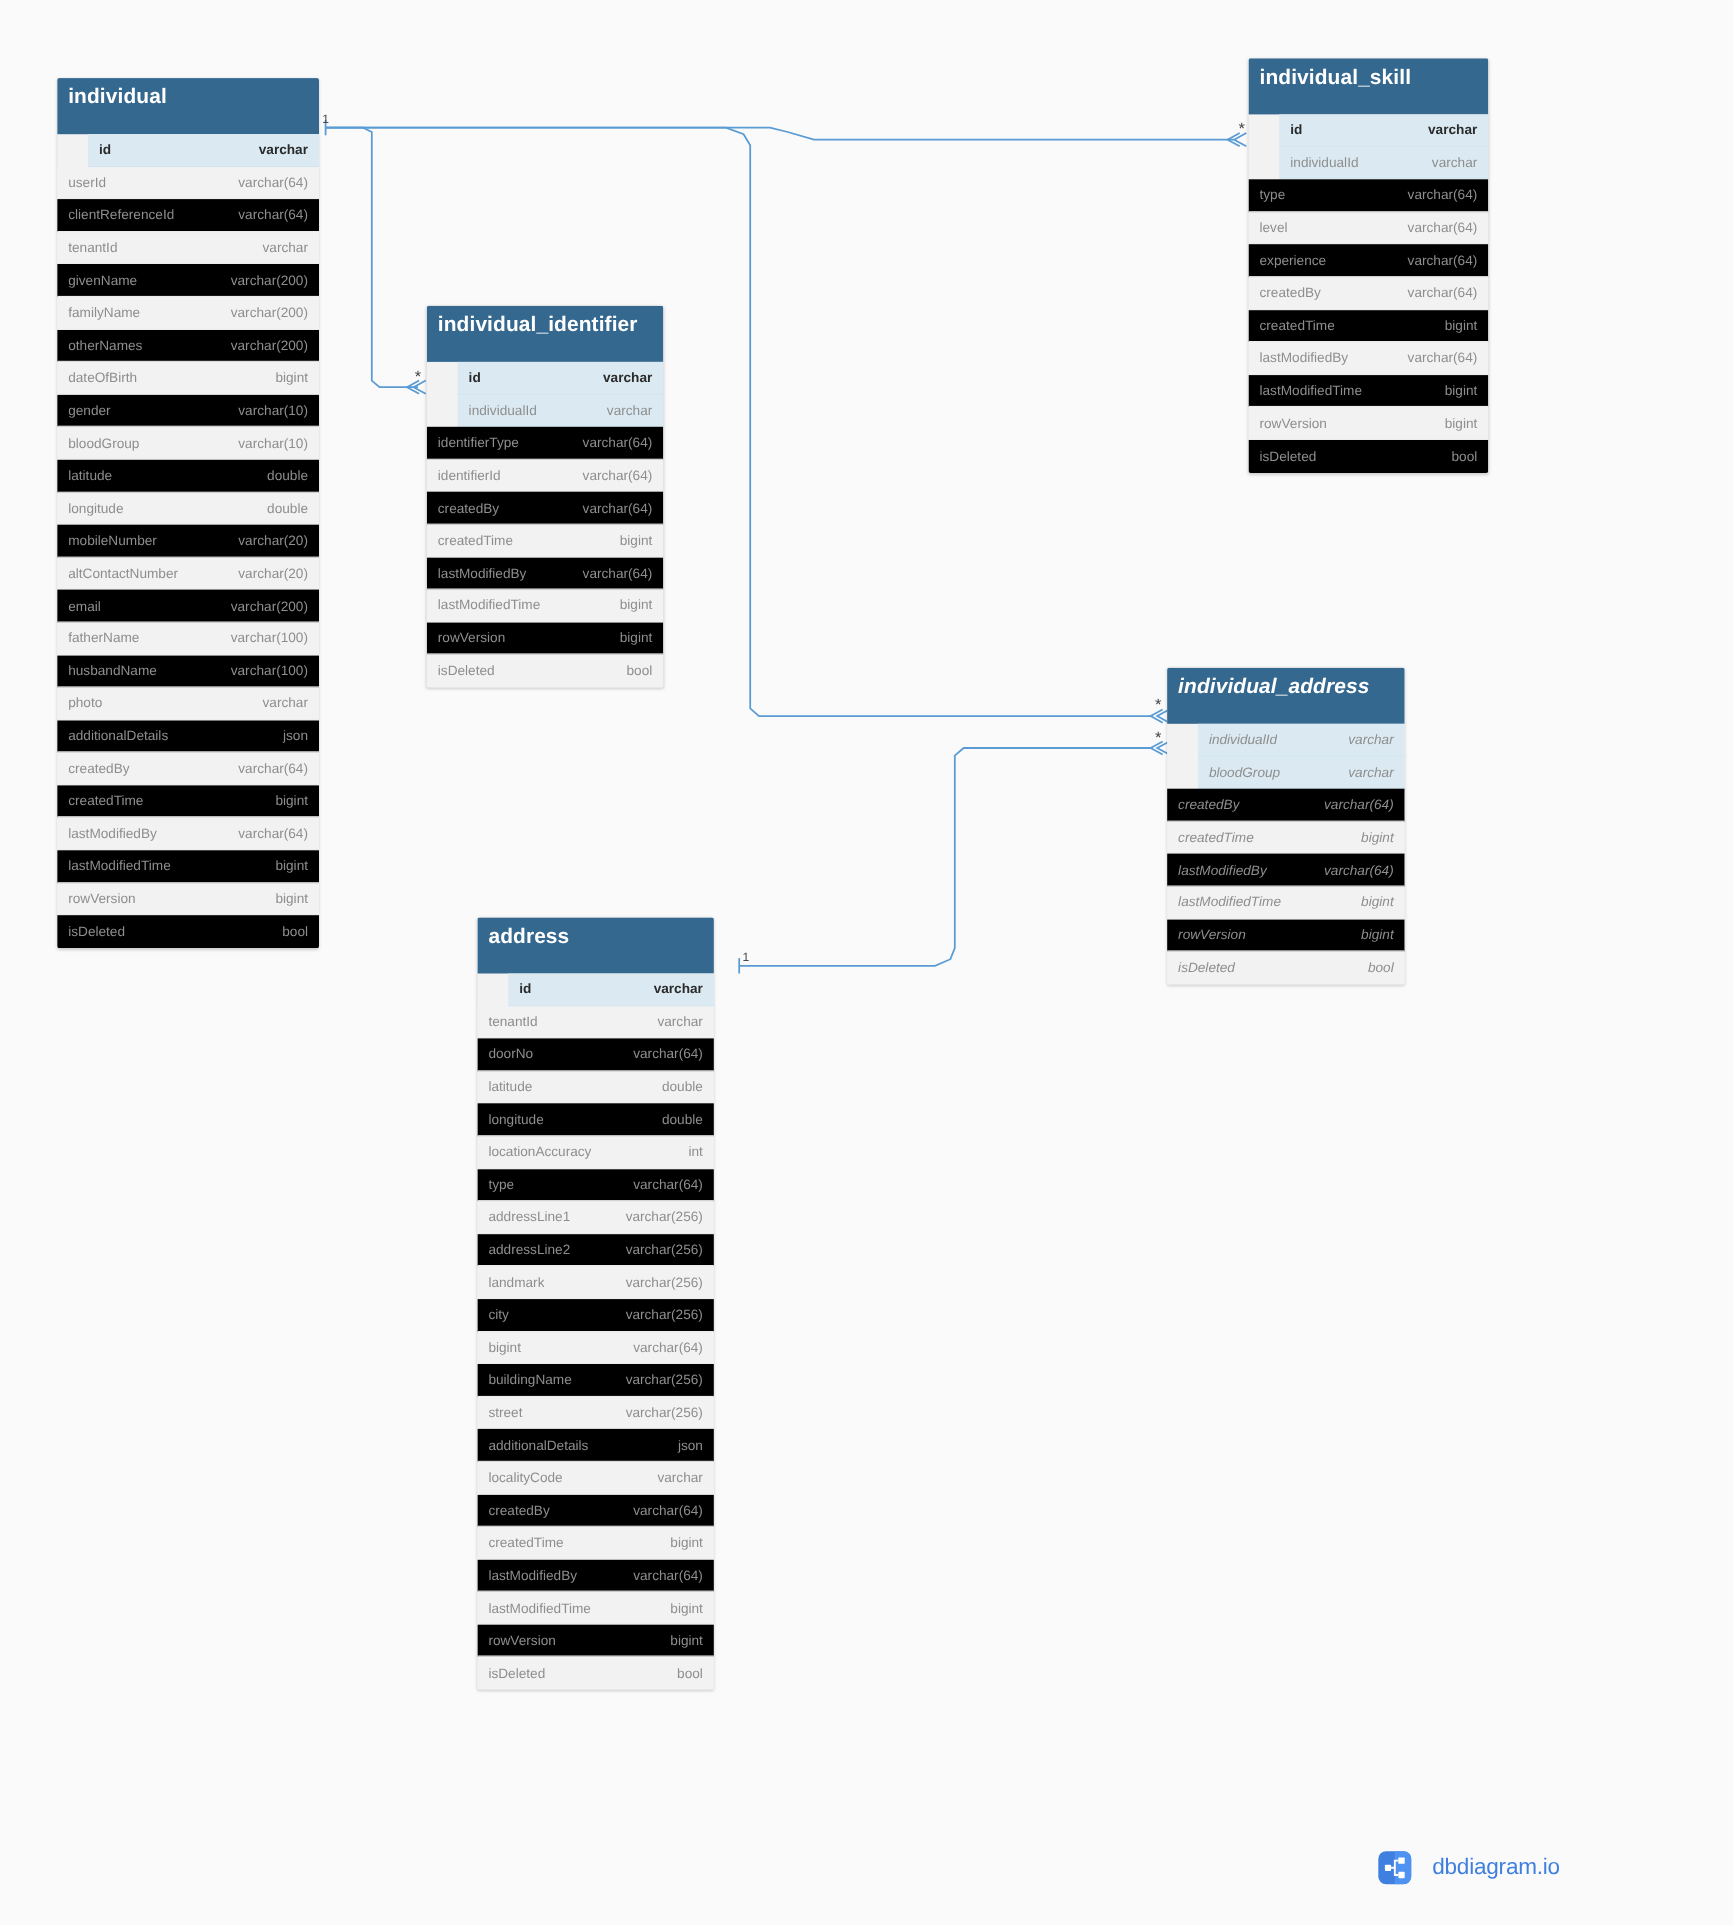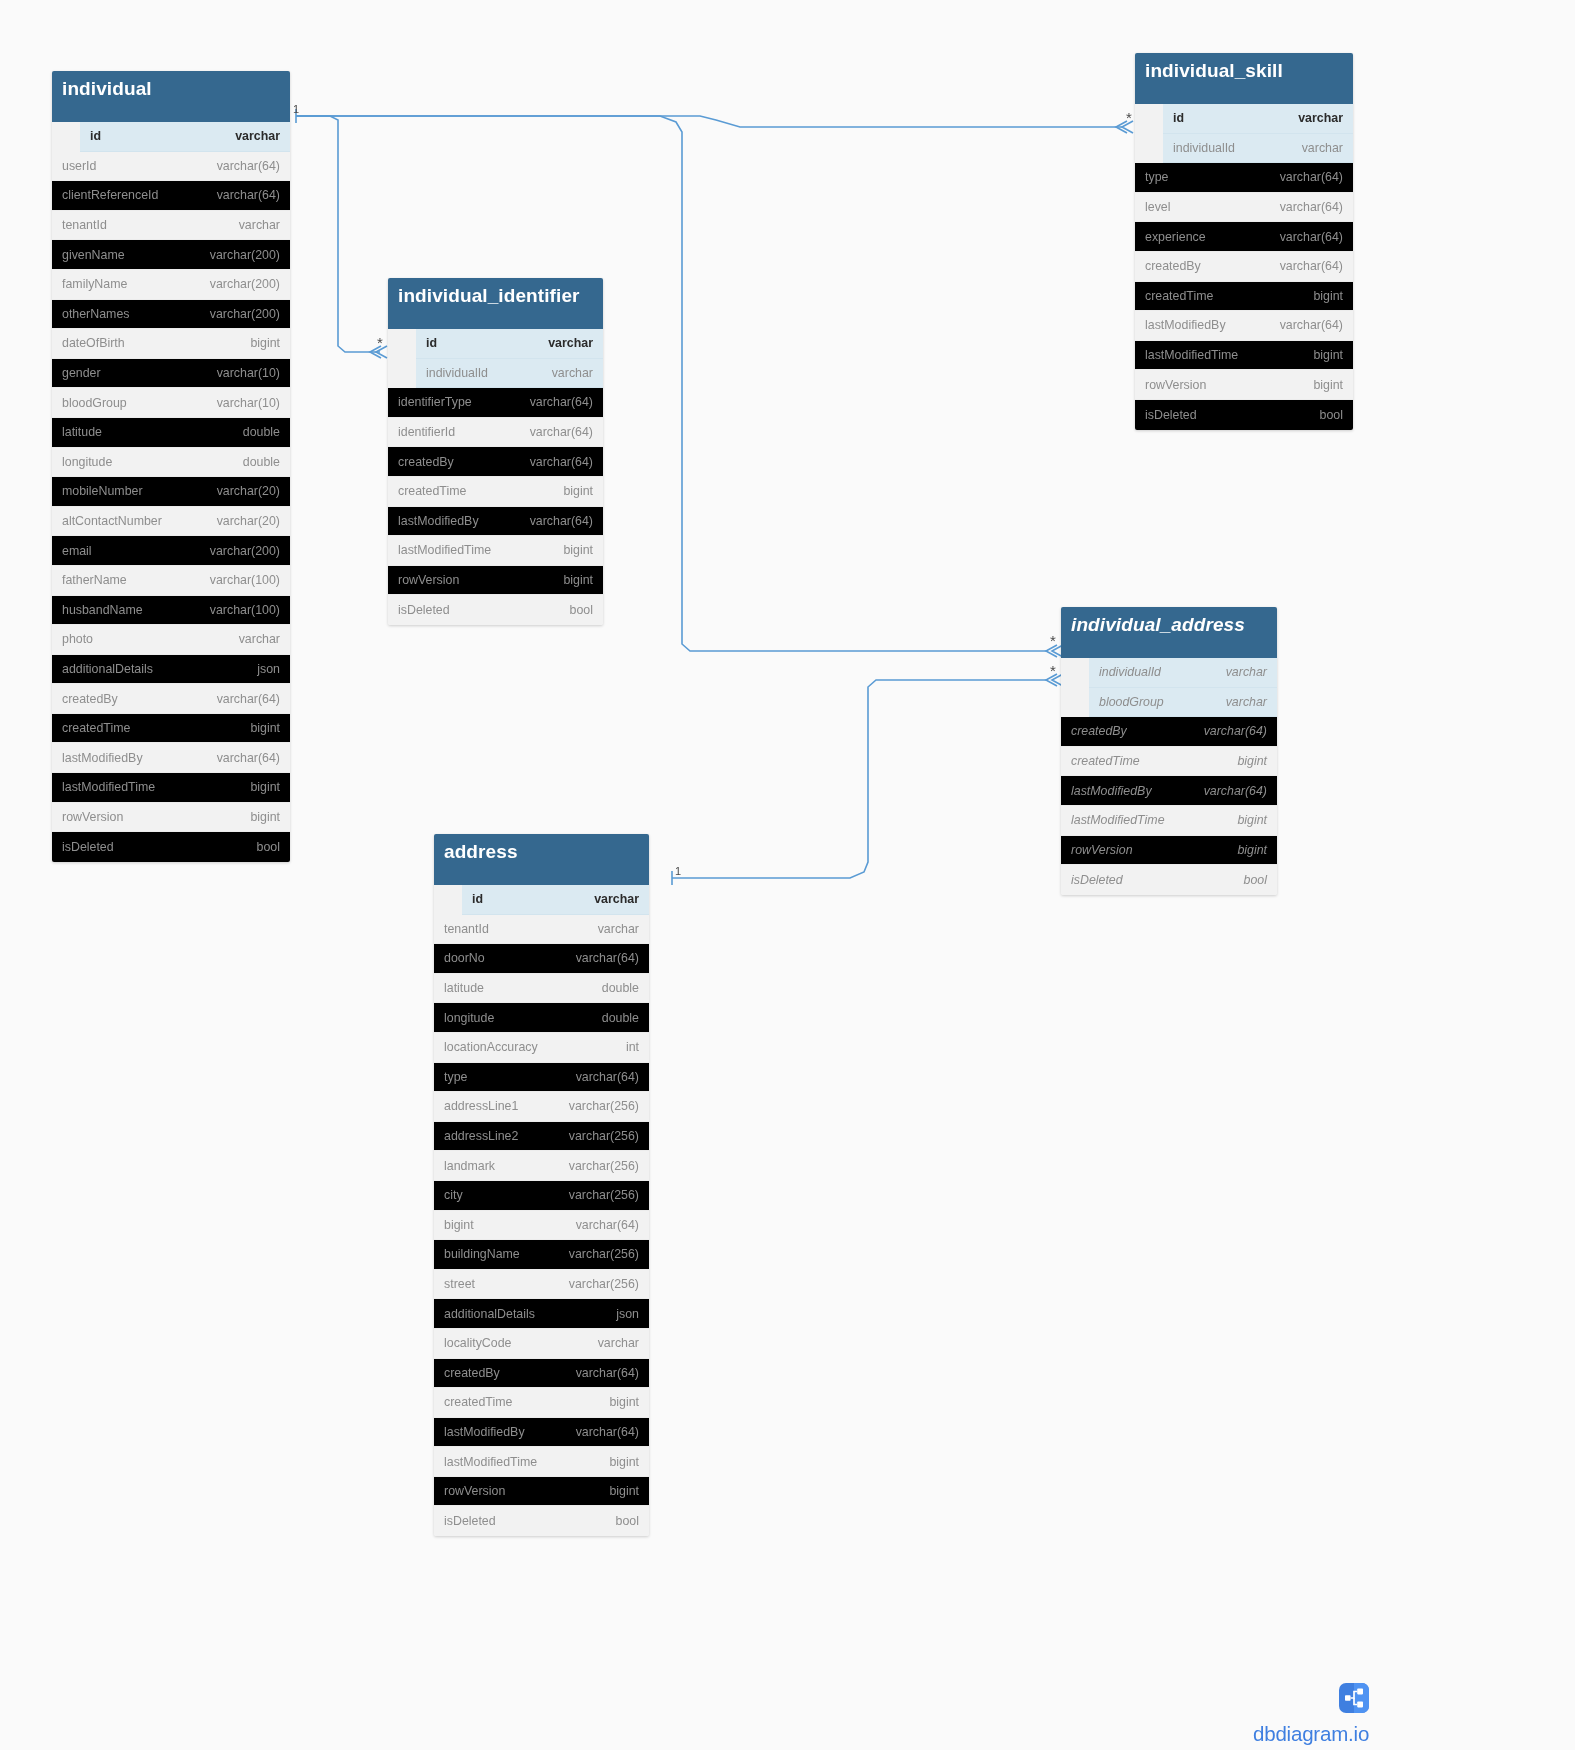--- a/index.html
+++ b/index.html
@@ -63,23 +63,22 @@
     font-size: 11px;
     color: #4a4a4a;
     font-family: "Liberation Sans", sans-serif;
     line-height: 1;
   }
   .card.star { font-size: 15px; }
 
   #logo {
     position: absolute;
     display: flex;
-    align-items: flex-end;
-    gap: 9px;
-    flex-direction: column;
+    align-items: center;
+    gap: 19px;
   }
   #logo .mark {
     width: 30px; height: 30px;
     border-radius: 7px;
     background: #3f7fe0;
     position: relative;
     overflow: hidden;
   }
   #logo .mark .rt {
     position: absolute; right: 0; top: 0;

